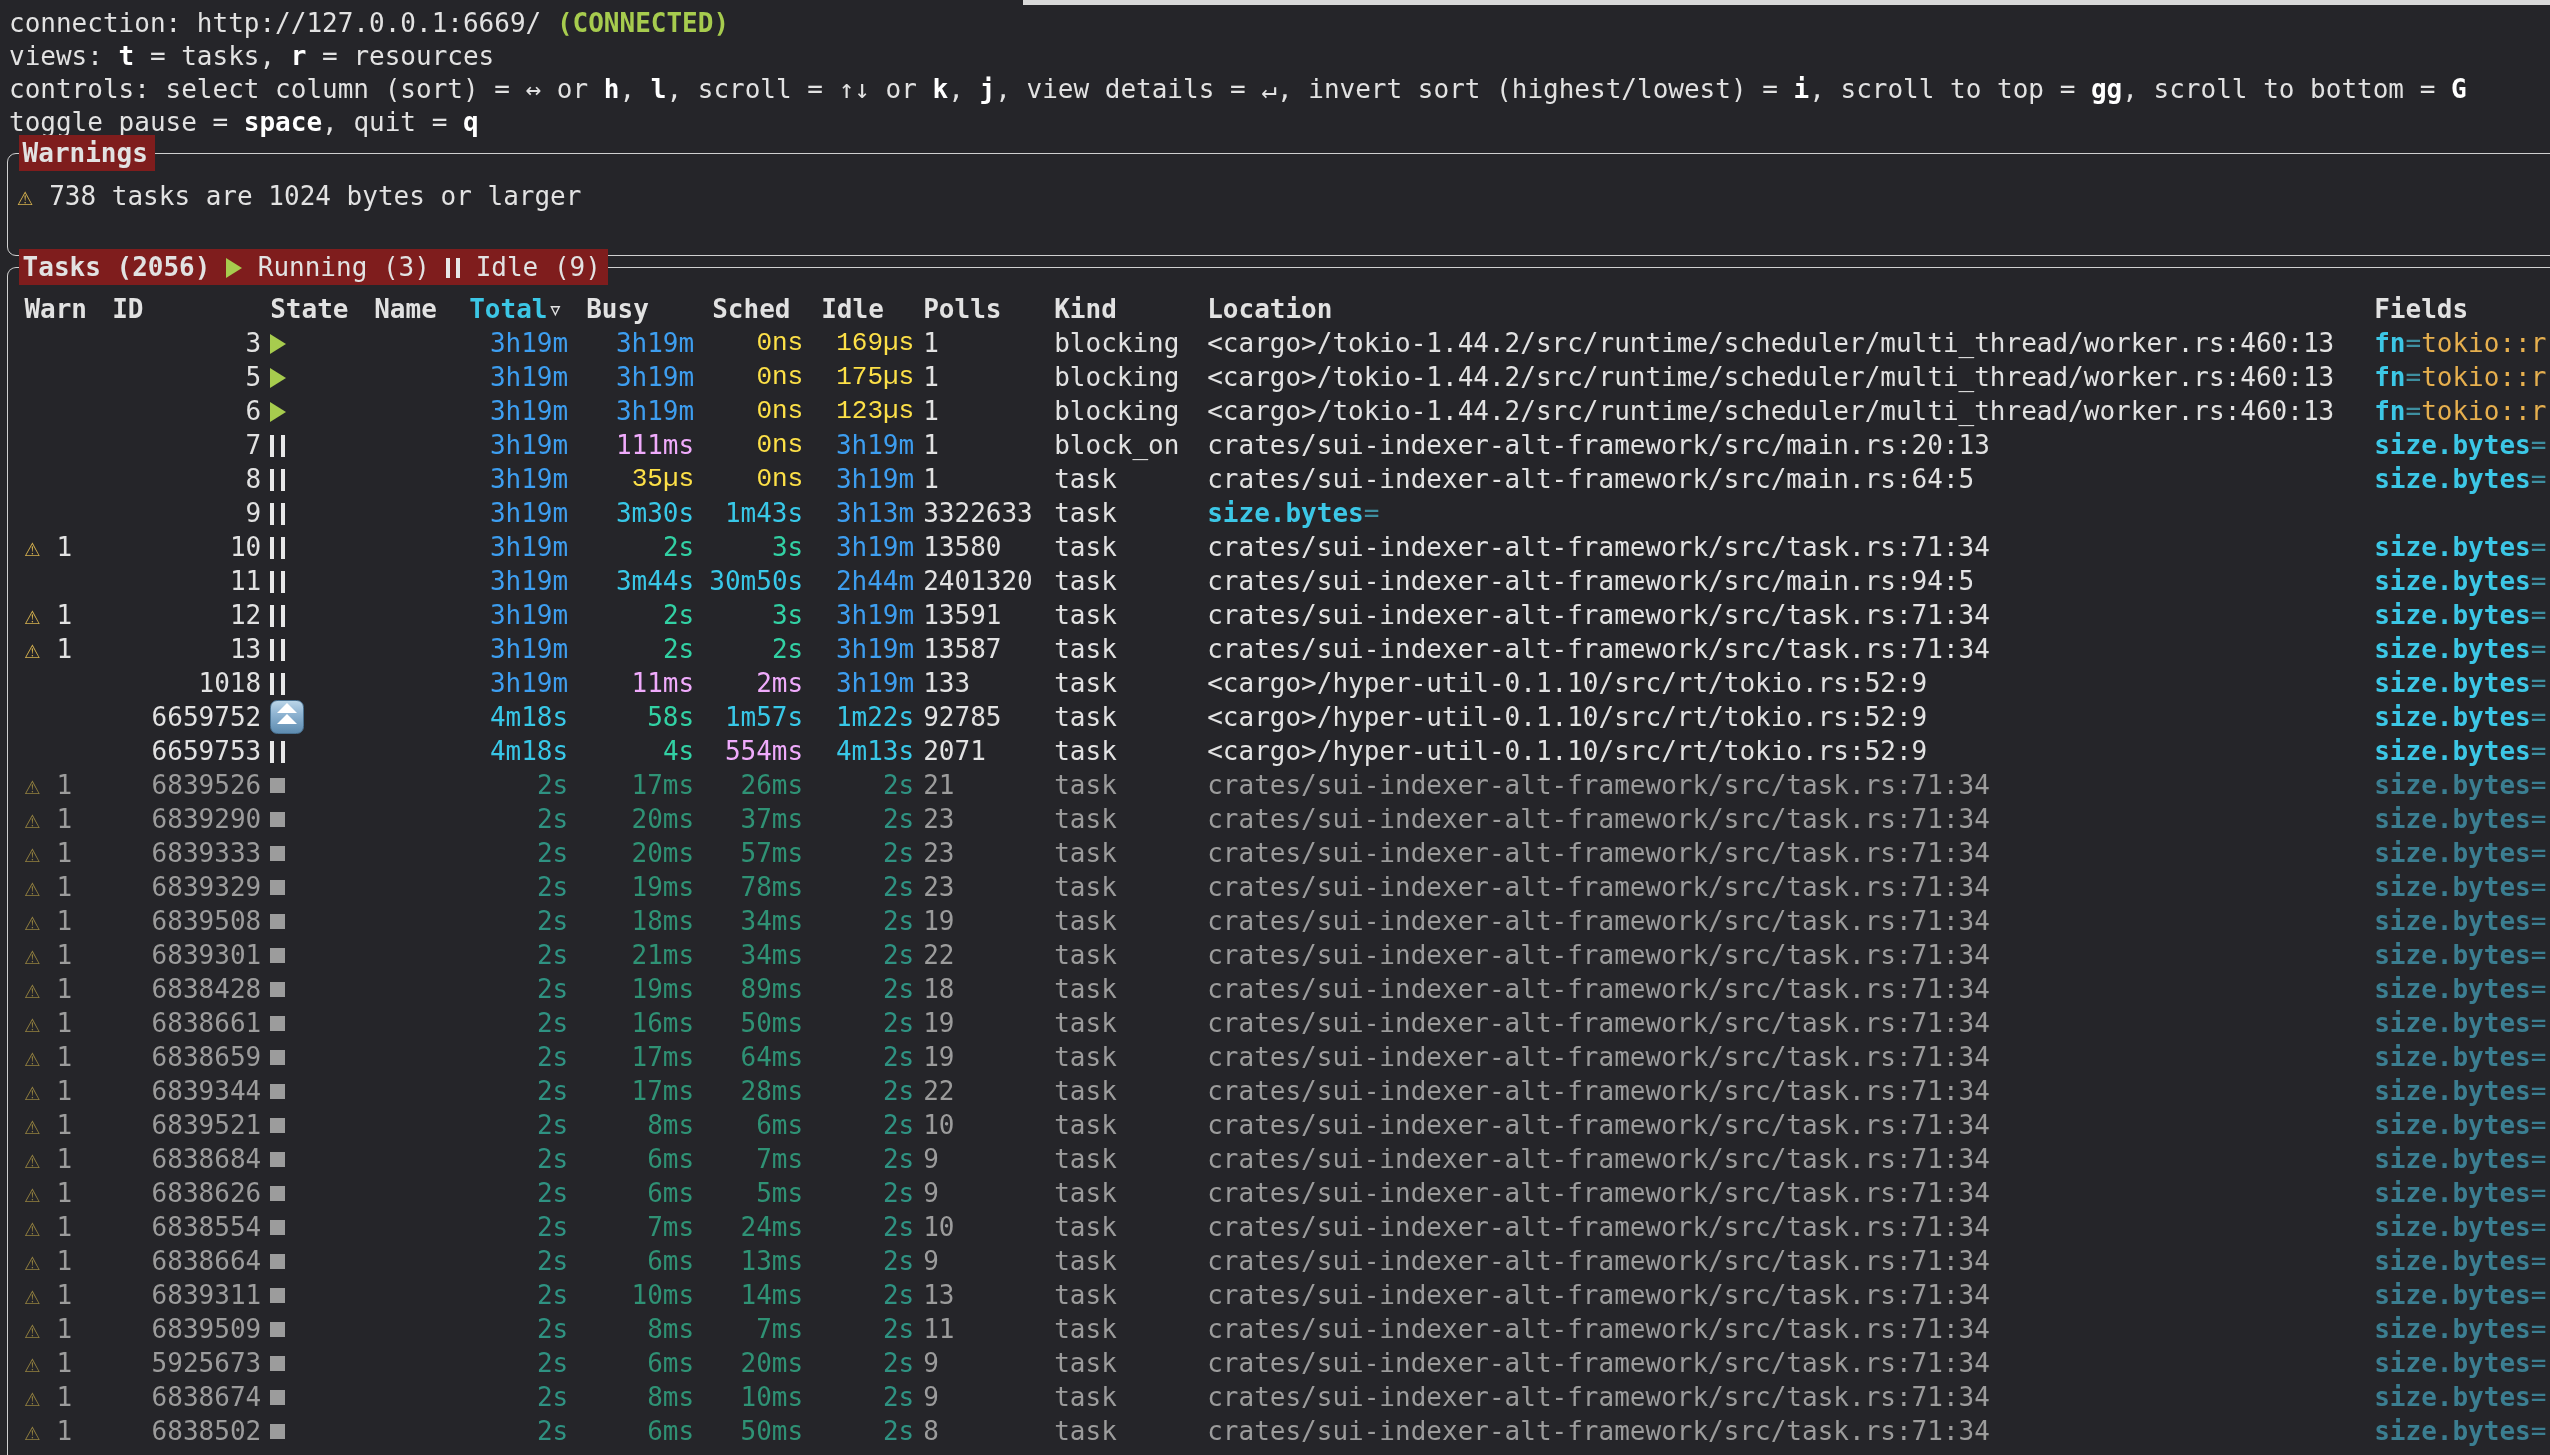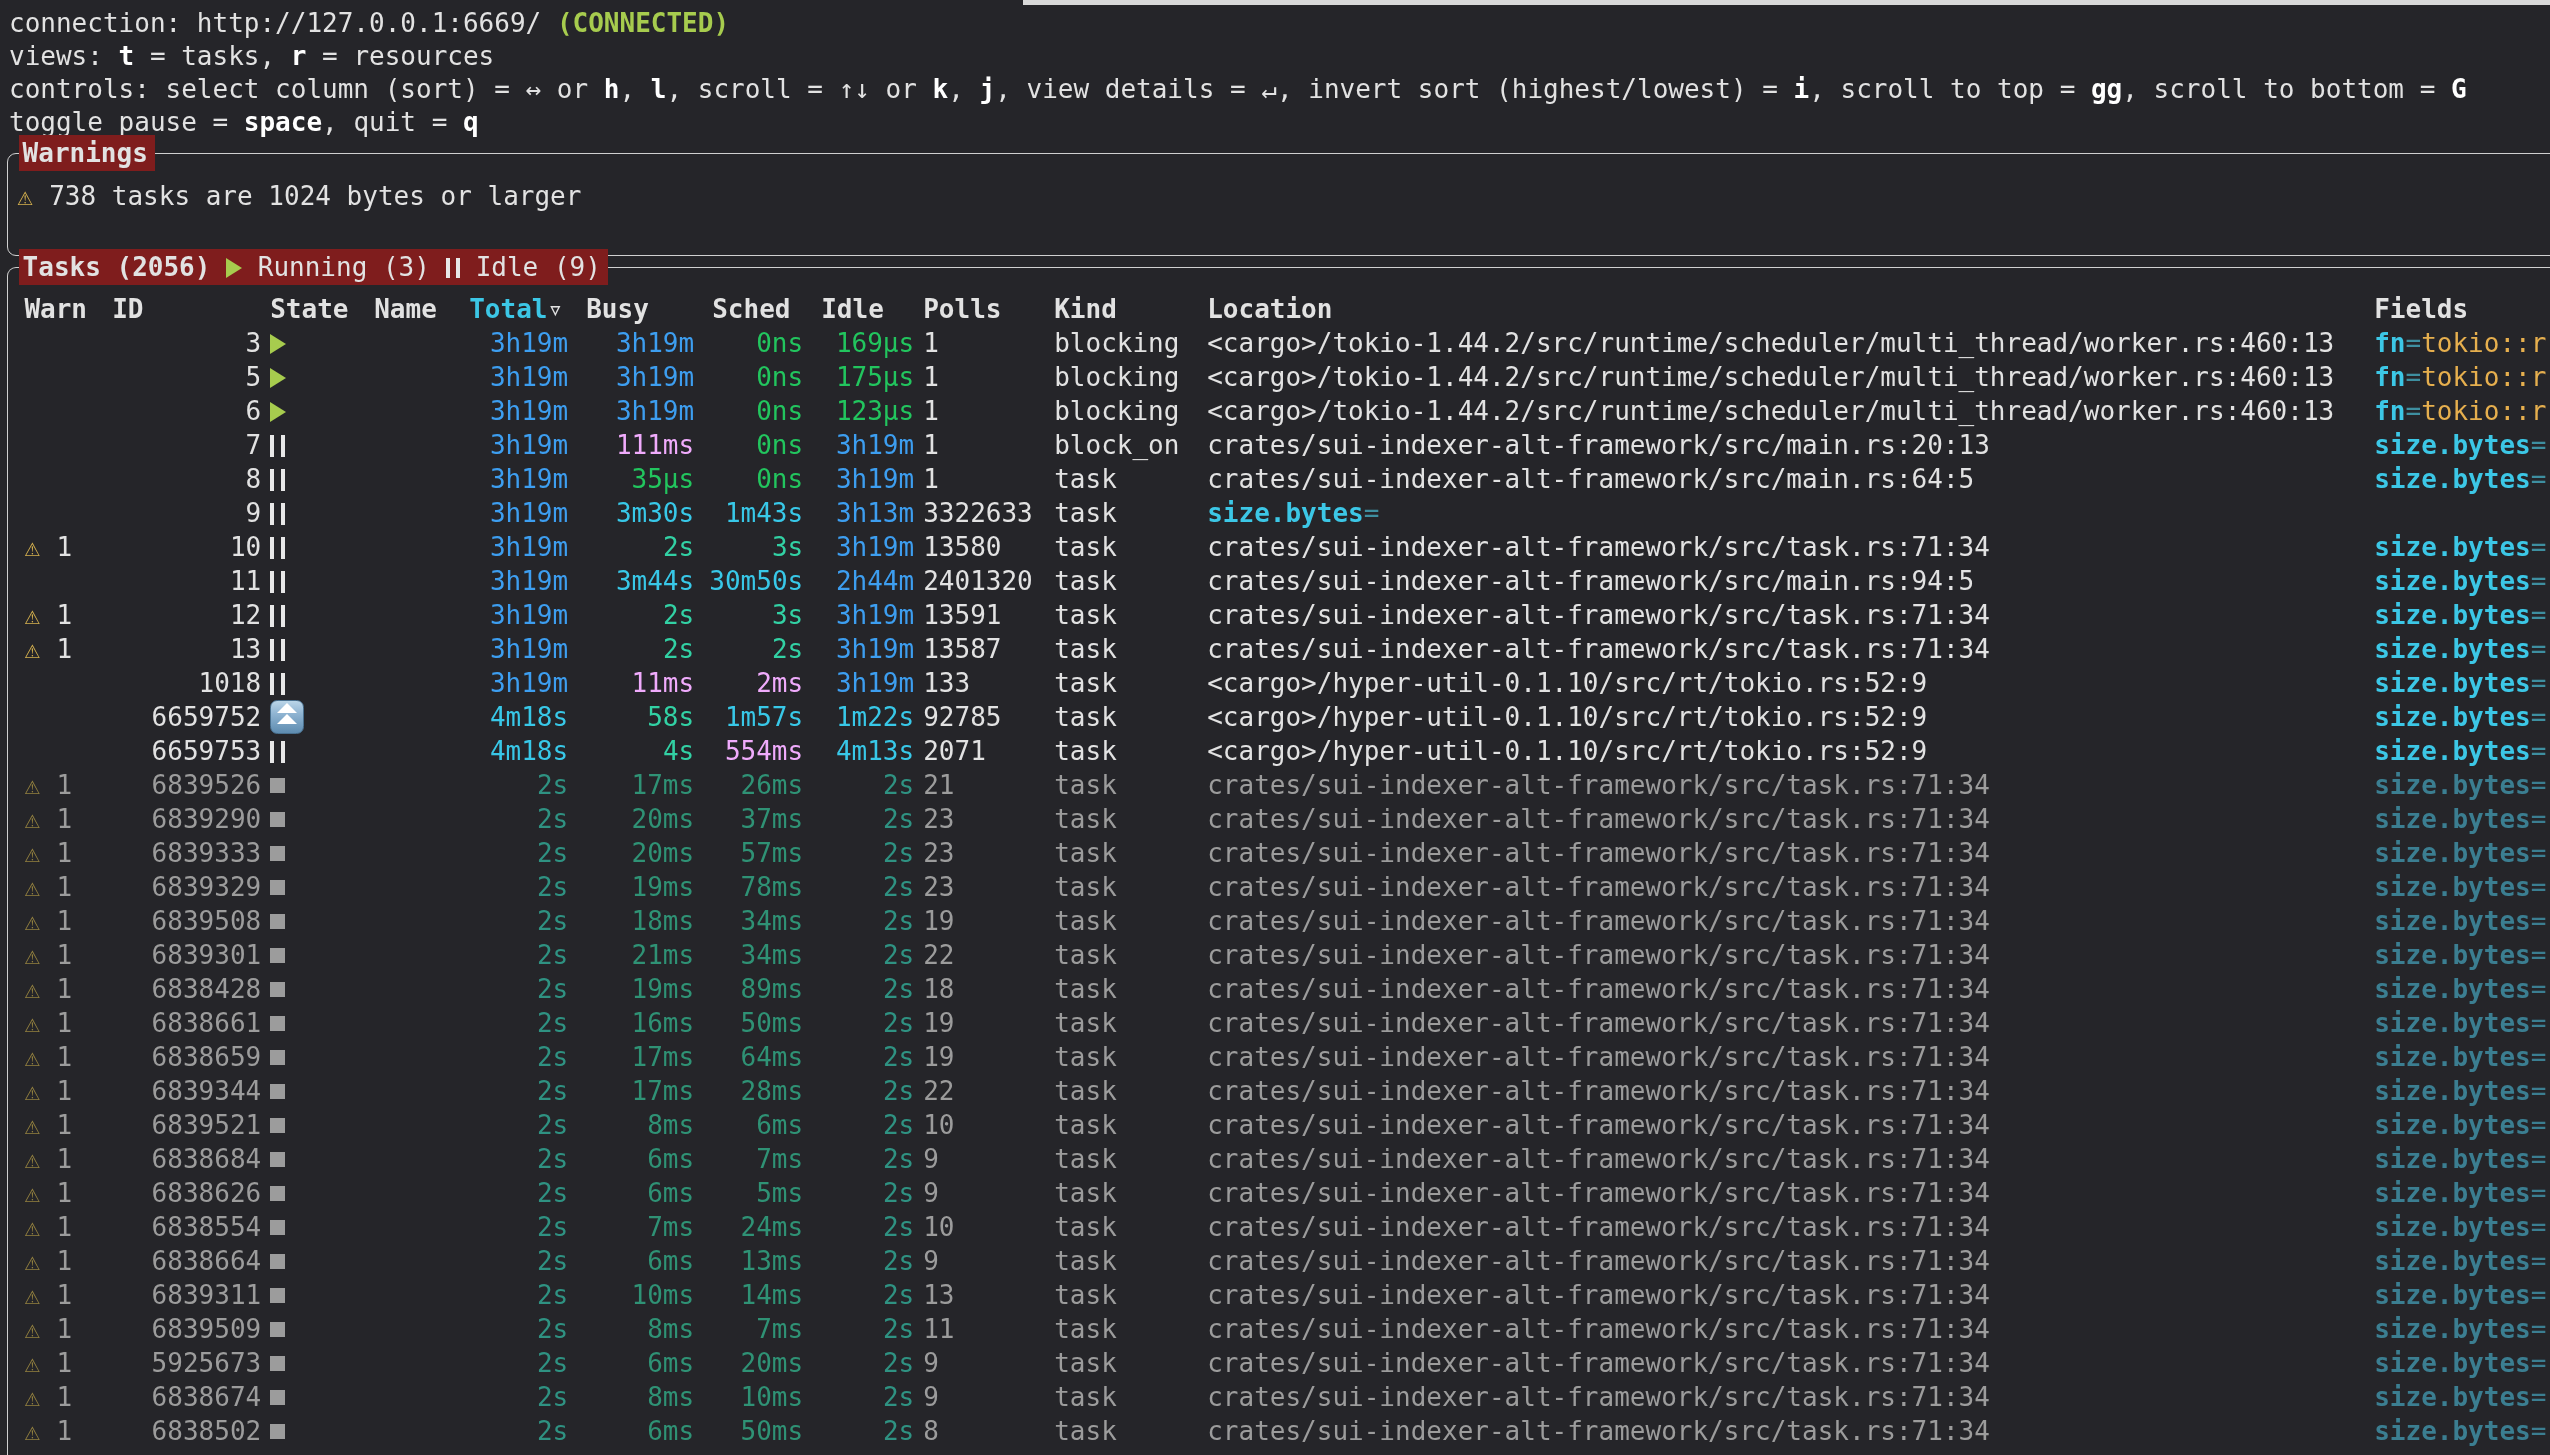--- a/index.html
+++ b/index.html
@@ -30,21 +30,21 @@
   .thead .h-warn{padding-left:7.2px;}
   .thead .h-total,.thead .h-busy,.thead .h-sched,.thead .h-idle{padding-left:18px;}
   .sorted{color:#3cc7e6;}
   .sort-ind{color:#e2e2e2;font-weight:normal;}
   .cell{overflow:hidden;}
   .c-warn{padding-left:7.2px;}
   .c-state,.c-name,.c-polls,.c-kind,.c-loc,.c-fields{padding-left:9px;}
   .c-id,.c-total,.c-busy,.c-sched,.c-idle{text-align:right;}
   
   .dur-h{color:#3d9ef0;}.dur-m{color:#38c8e8;}.dur-s{color:#32d1a4;text-align:right;}
-  .dur-ms{color:#f0abfc;}.dur-us{color:#22c55e;}
+  .dur-ms{color:#f0abfc;}.dur-us{color:#fde047;font-family:Liberation Mono, monospace;}
   
   .fkey{font-weight:bold;color:#3cc7e6;}
   .feq{color:#3e8fa0;}
   .fval{color:#e6af4e;}
   
   .st-run{display:inline-block;width:0;height:0;border-left:16px solid #a7cc4e;
     border-top:10px solid transparent;border-bottom:10px solid transparent;vertical-align:-1.8px;}
   .st-pause{display:inline-block;width:14.4px;height:21.5px;box-sizing:border-box;
     border-left:4.5px solid #e8e8e8;border-right:4.5px solid #e8e8e8;vertical-align:-2.7px;}
   .pause-glyph{display:inline-block;width:14.4px;height:20px;box-sizing:border-box;

